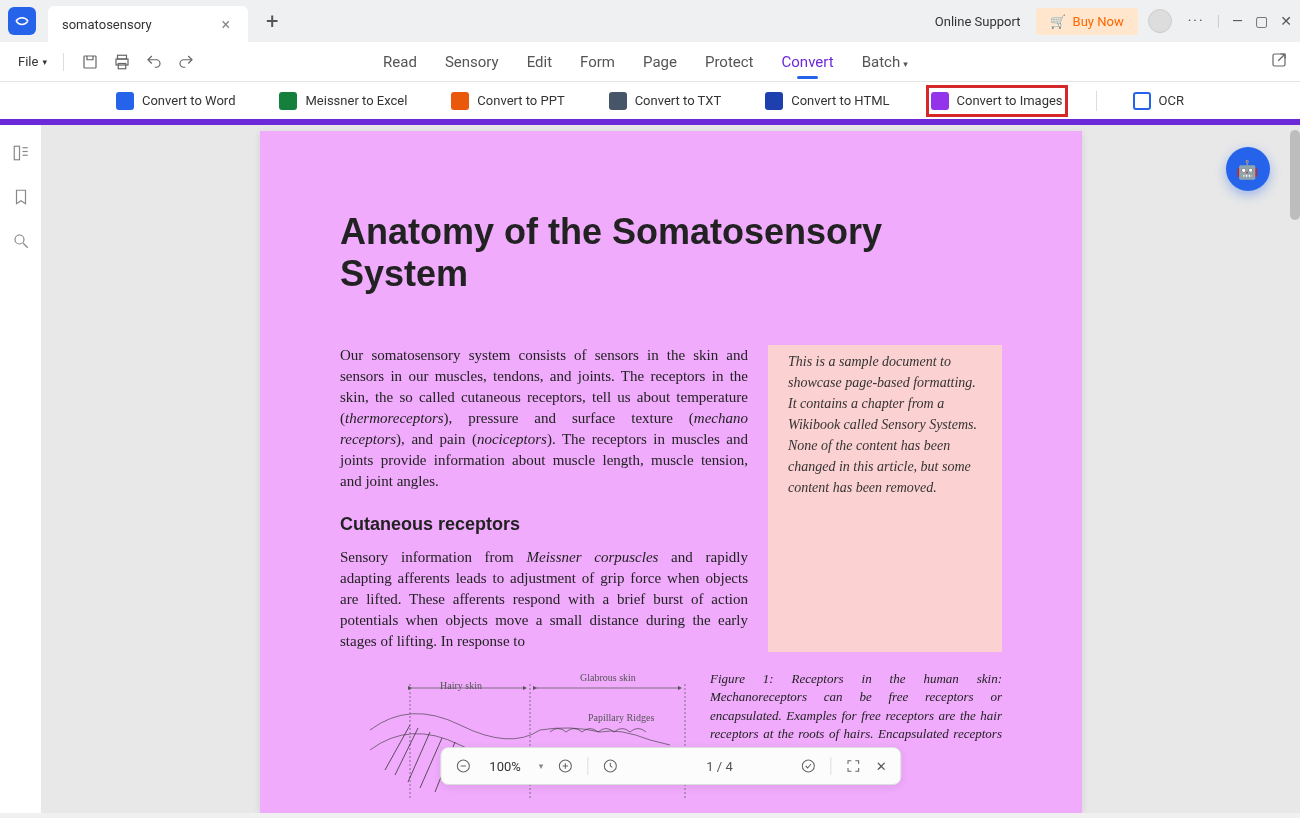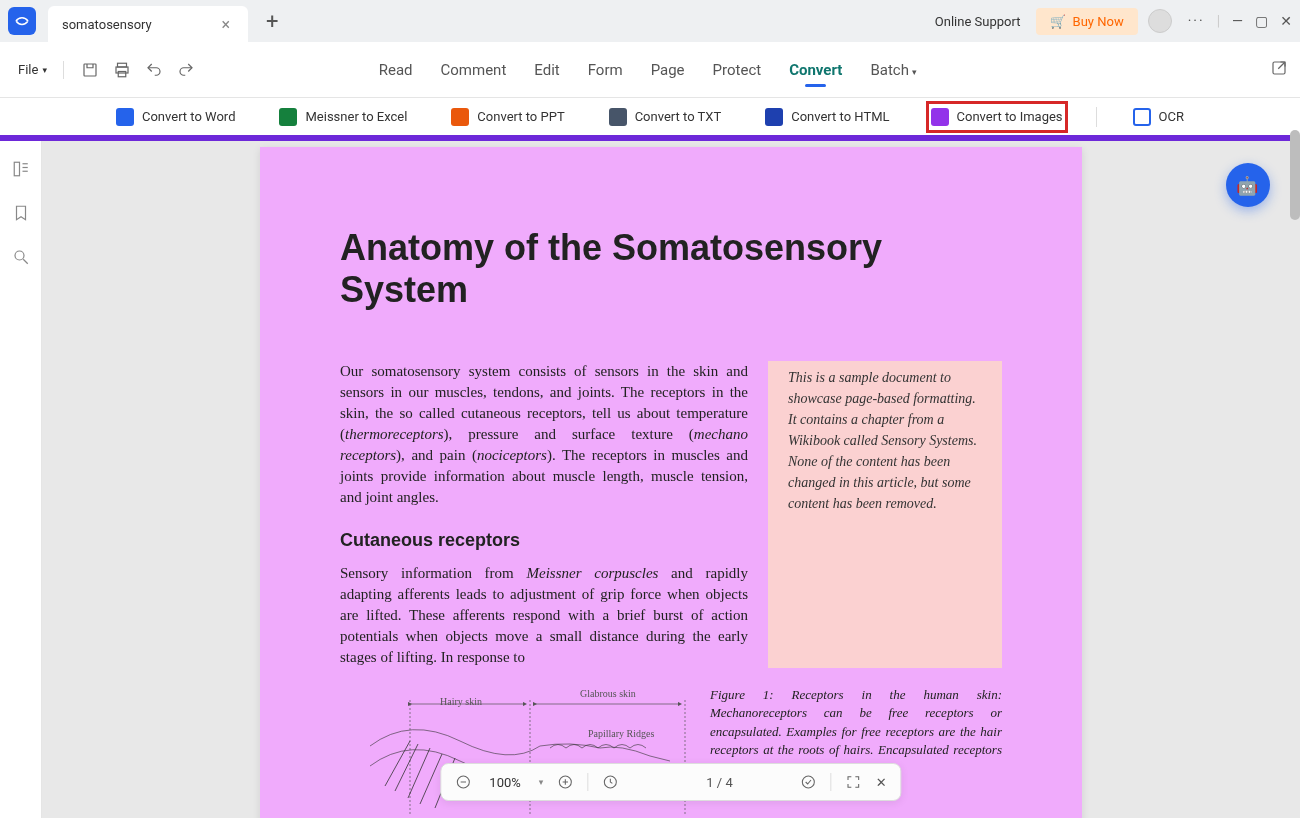--- a/index.html
+++ b/index.html
@@ -12,27 +12,27 @@
 .tab-close { cursor: pointer; color: #888; font-size: 16px; padding: 0 4px; }
 .new-tab { margin-left: 18px; font-size: 22px; color: #555; cursor: pointer; }
 .titlebar-right { margin-left: auto; display: flex; align-items: center; gap: 10px; }
 .support { font-size: 13px; color: #333; cursor: pointer; padding: 0 6px; }
 .buy-now { background: #ffe6cc; color: #ff6600; font-size: 13px; padding: 6px 14px; border-radius: 4px; display: flex; align-items: center; gap: 6px; cursor: pointer; }
 .avatar { width: 24px; height: 24px; border-radius: 50%; background: #ddd; border: 1px solid #ccc; }
 .win-controls { display: flex; align-items: center; gap: 12px; margin-left: 6px; }
 .win-controls span { cursor: pointer; color: #555; font-size: 14px; }
 .dots { letter-spacing: 2px; }
 
-.toolbar { height: 56px; background: #fff; border-bottom: 1px solid #e5e5e5; display: flex; align-items: center; padding: 0 12px; }
+.toolbar { height: 40px; background: #fff; border-bottom: 1px solid #e5e5e5; display: flex; align-items: center; padding: 0 12px; }
 .file-menu { font-size: 13px; color: #333; cursor: pointer; padding: 0 6px; display: flex; align-items: center; gap: 4px; }
 .tool-divider { width: 1px; height: 18px; background: #ddd; margin: 0 10px; }
 .tool-icon { cursor: pointer; color: #555; display: flex; align-items: center; justify-content: center; width: 24px; height: 24px; margin: 0 4px; }
 .tabs-nav { display: flex; gap: 28px; margin: 0 auto; font-size: 15px; color: #555; align-items: center; }
 .tabs-nav div { cursor: pointer; position: relative; padding: 6px 0; }
-.tabs-nav .active { color: #0f766e; font-weight: 700; }
+.tabs-nav .active { color: #6d28d9; font-weight: 400; }
 .tabs-nav .active::after { content: ""; position: absolute; bottom: -2px; left: 30%; width: 40%; height: 3px; background: #2563eb; border-radius: 2px; }
 .share-icon { margin-left: auto; cursor: pointer; color: #555; }
 
 .convert-bar { height: 43px; background: #fff; border-bottom: 6px solid #6d28d9; display: flex; align-items: center; justify-content: center; gap: 28px; position: relative; }
 .convert-item { display: flex; align-items: center; gap: 8px; font-size: 13px; color: #333; cursor: pointer; padding: 6px 8px; }
 .convert-icon { width: 18px; height: 18px; border-radius: 3px; display: inline-block; position: relative; }
 .ci-word { background: #2563eb; }
 .ci-excel { background: #15803d; }
 .ci-ppt { background: #ea580c; }
 .ci-txt { background: #475569; }
@@ -126,21 +126,21 @@
     </div>
   <div class="tool-icon">
       <svg width="18" height="18" viewBox="0 0 24 24" fill="none" stroke="#666" stroke-width="1.6">
         <path d="M15 14l5-5-5-5"></path>
         <path d="M20 9H9a5 5 0 0 0 0 10h2"></path>
       </svg>
     </div>
 
   <div class="tabs-nav">
     <div>Read</div>
-    <div>Comment</div>
+    <div>Sensory</div>
     <div>Edit</div>
     <div>Form</div>
     <div>Page</div>
     <div>Protect</div>
     <div class="active">Convert</div>
     <div><span>Batch</span><span style="font-size:9px;margin-left:3px">▾</span></div>
   </div>
 
   <div class="share-icon"><svg width="18" height="18" viewBox="0 0 24 24" fill="none" stroke="#666" stroke-width="1.6">
         <rect x="4" y="4" width="16" height="16" rx="2"></rect>

